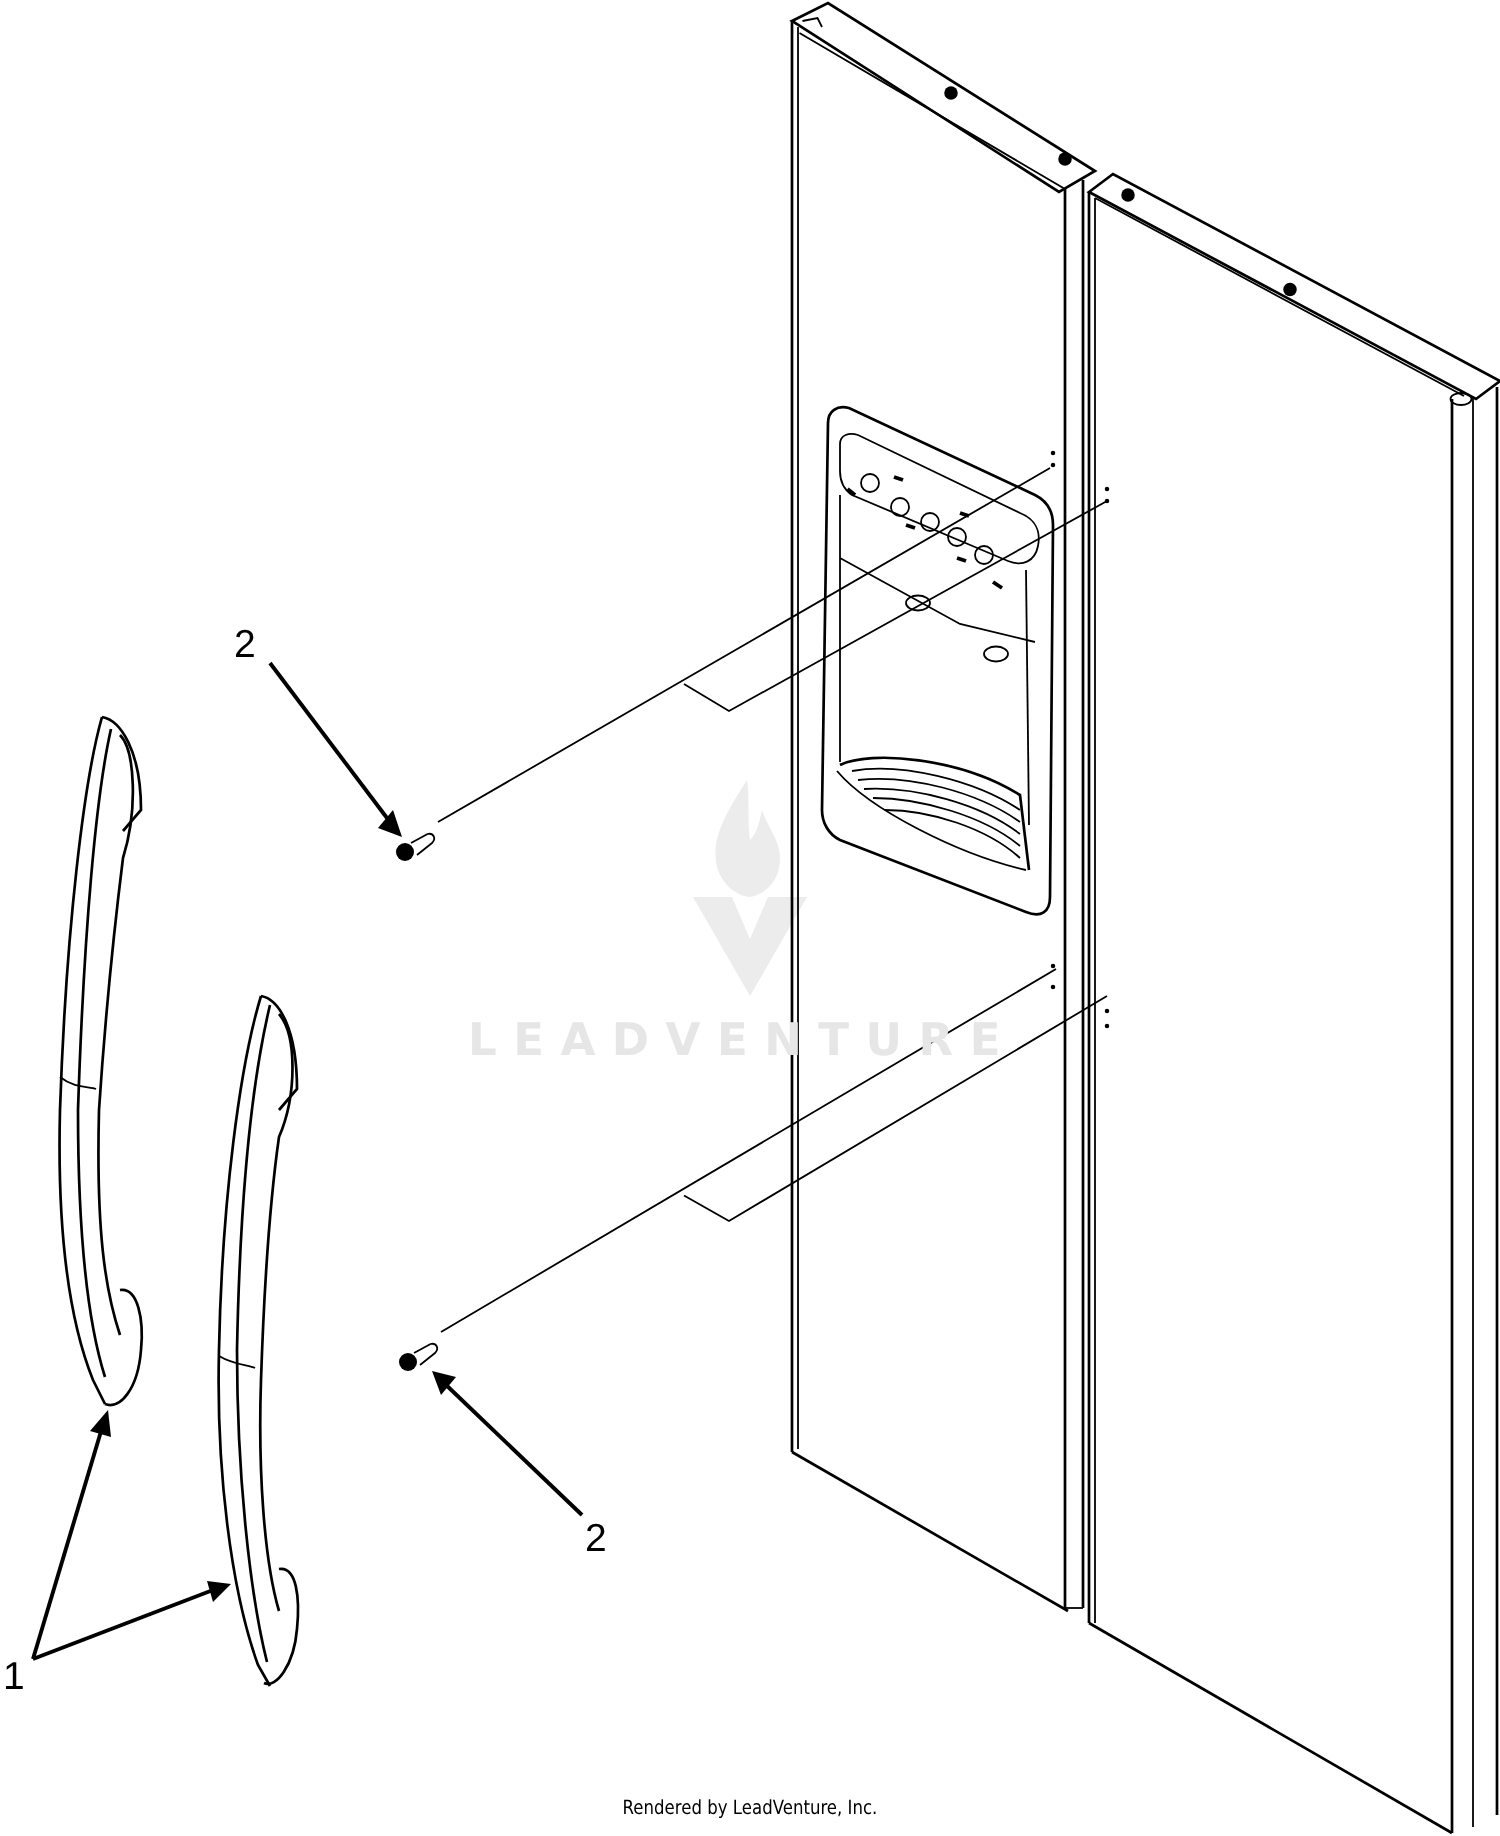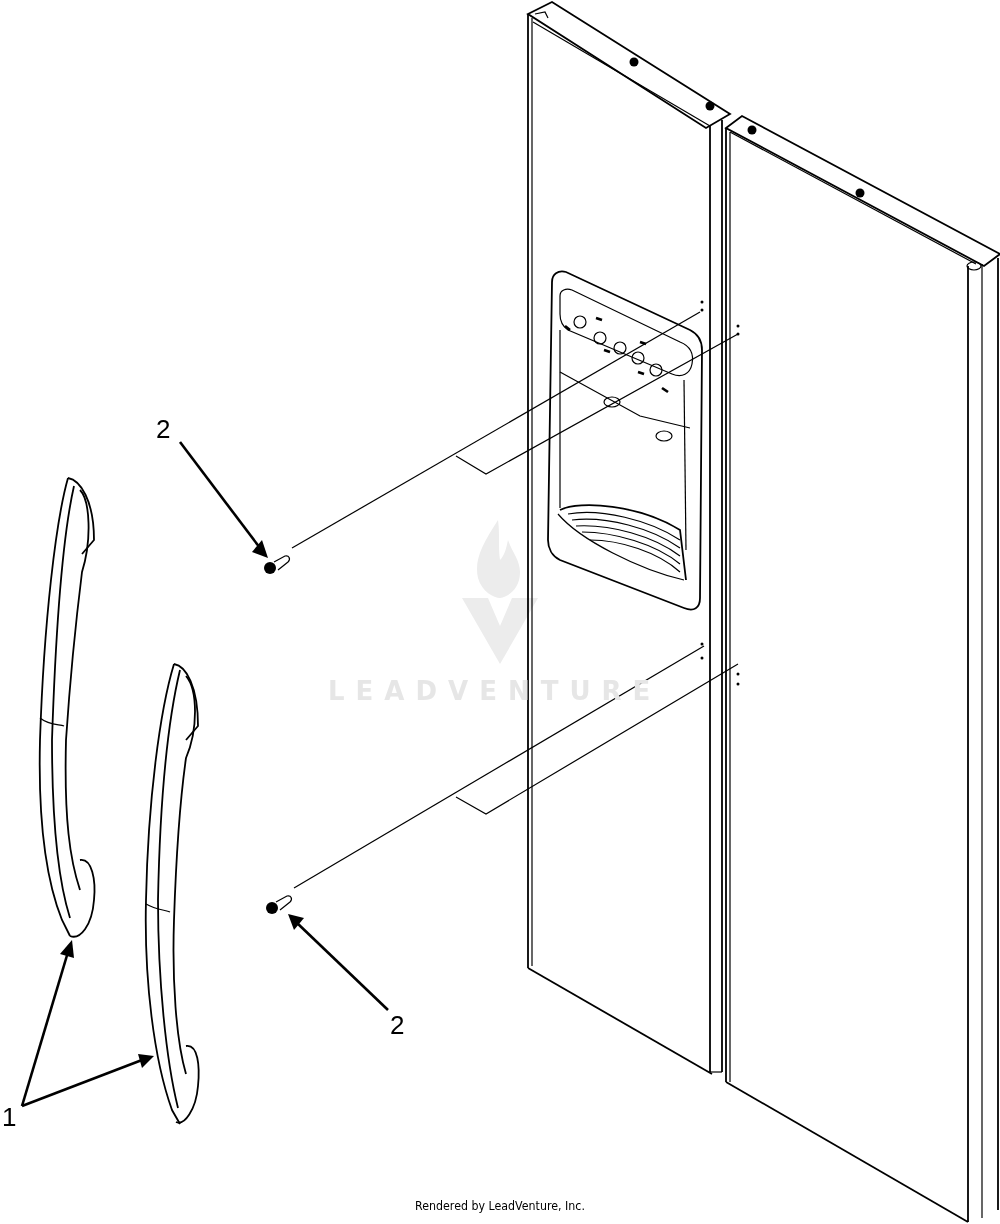--- a/index.html
+++ b/index.html
@@ -1,19 +1,19 @@
 <!DOCTYPE html>
 <html><head>
   <meta charset="utf-8">
   <style>
     html, body { margin: 0; padding: 0; background: #ffffff; }
     body { width: 1000px; height: 1224px; position: relative; overflow: hidden; font-family: "DejaVu Sans", sans-serif; }
     #diagram { position: absolute; left: 0; top: 0; width: 1000px; height: 1224px; }
     .callout-label { position: absolute; font-family: "Liberation Sans", sans-serif; font-size: 26px; color: #000; line-height: 1; }
-    .watermark-text { position: absolute; left: 328px; top: 676px; font-family: "DejaVu Sans", sans-serif; font-size: 26px; letter-spacing: 11px; color: #e6e6e6; font-weight: bold; }
+    .watermark-text { position: absolute; left: 312px; top: 676px; font-family: "DejaVu Sans", sans-serif; font-size: 30px; letter-spacing: 11px; color: #e6e6e6; font-weight: bold; }
     .footer { position: absolute; left: 0; width: 1000px; top: 1198px; text-align: center; font-family: "DejaVu Sans", sans-serif; font-size: 13px; color: #000; transform: scaleX(0.85); transform-origin: 500px 0; }
     svg .thin { stroke: #000; stroke-width: 1.2; fill: none; }
     svg .med { stroke: #000; stroke-width: 1.8; fill: none; }
     svg .thick { stroke: #000; stroke-width: 2.6; fill: none; }
   </style>
 </head>
 <body>
 
 <svg id="diagram" viewBox="0 0 1000 1224" xmlns="http://www.w3.org/2000/svg">
 

